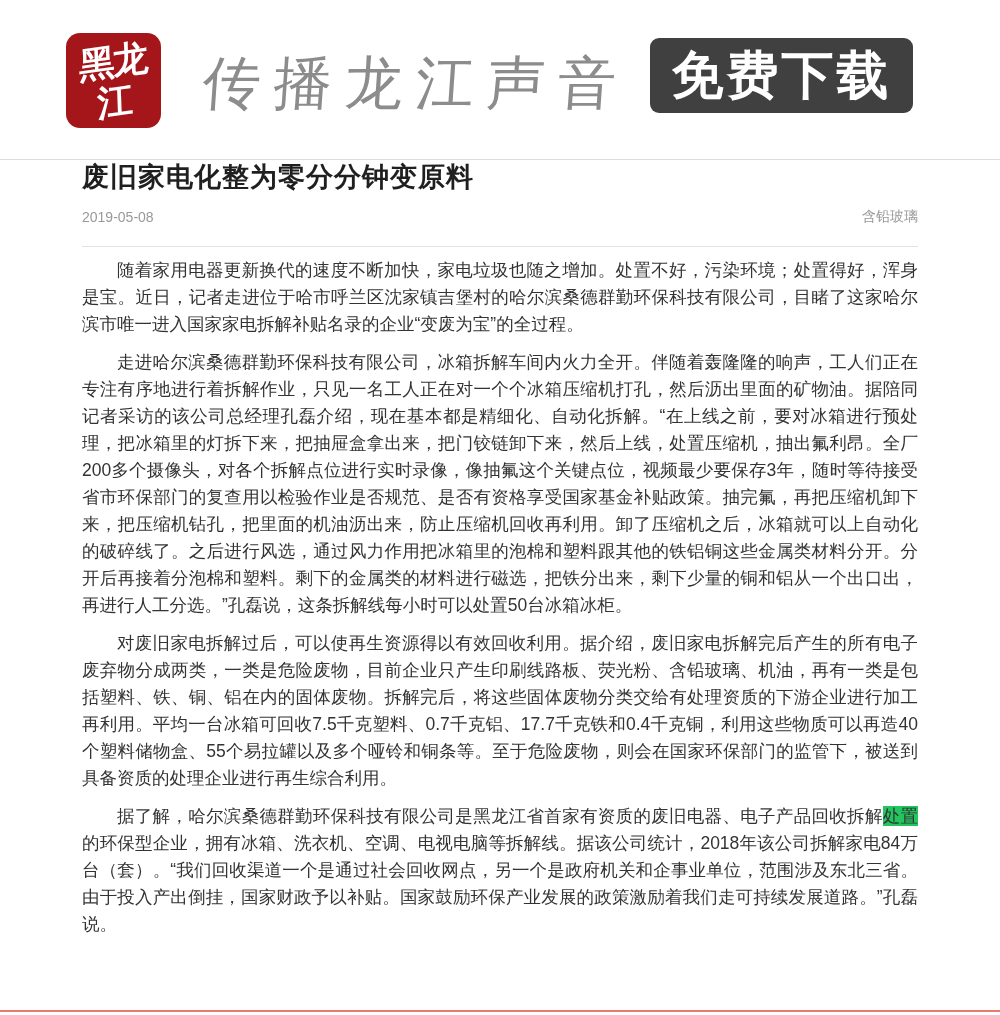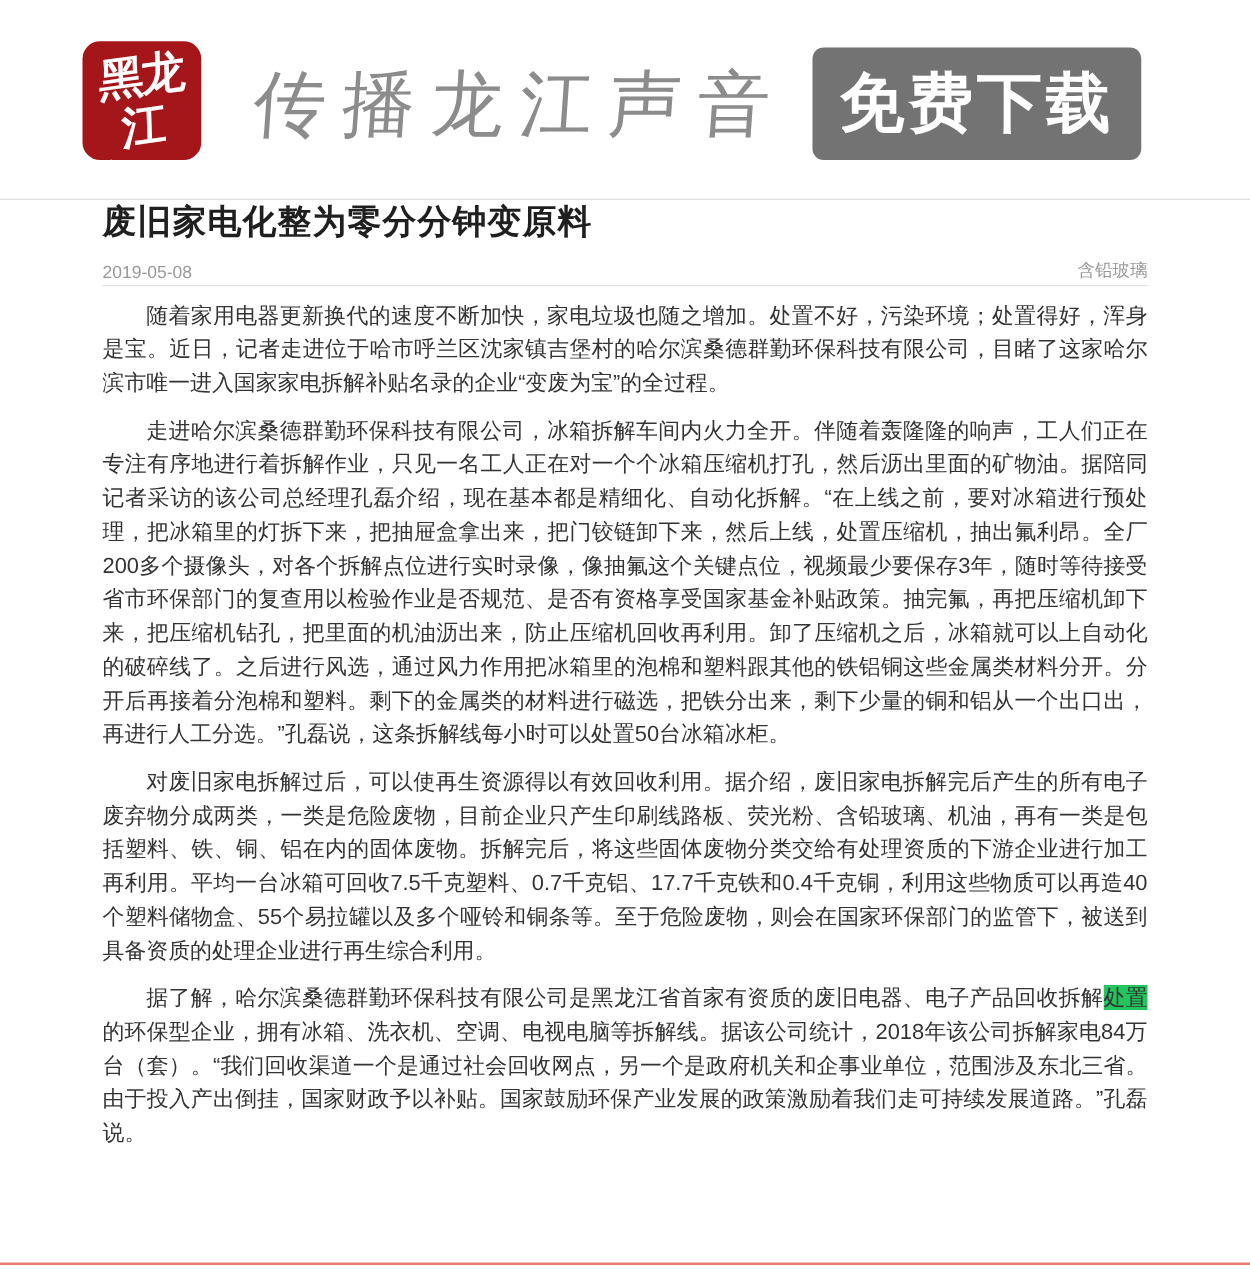--- a/index.html
+++ b/index.html
@@ -65,22 +65,22 @@
     font-family: "DejaVu Serif", serif;
     letter-spacing: 13px;
     transform: skewX(-4deg);
     white-space: nowrap;
   }
   .download-btn {
     position: absolute;
     left: 650px;
     top: 38px;
     width: 263px;
-    height: 90px;
-    background: #737373;
+    height: 75px;
+    background: #404040;
     border: none;
     border-radius: 9px;
     color: #ffffff;
     font-size: 52px;
     font-weight: bold;
     font-family: "Liberation Sans", "DejaVu Sans", sans-serif;
     letter-spacing: 3px;
     display: flex;
     align-items: center;
     justify-content: center;
@@ -96,21 +96,21 @@
     line-height: 34px;
     font-weight: bold;
     color: #1f1f1f;
     letter-spacing: 1px;
   }
   .meta-row {
     display: flex;
     justify-content: space-between;
     align-items: center;
     margin-top: 14px;
-    padding-bottom: 2px;
+    padding-bottom: 20px;
     border-bottom: 1px solid #e3e3e3;
     font-size: 14px;
     color: #999999;
   }
   .article-body {
     padding-top: 10px;
     font-size: 17.5px;
     color: #333333;
     line-height: 27px;
     text-align: justify;

